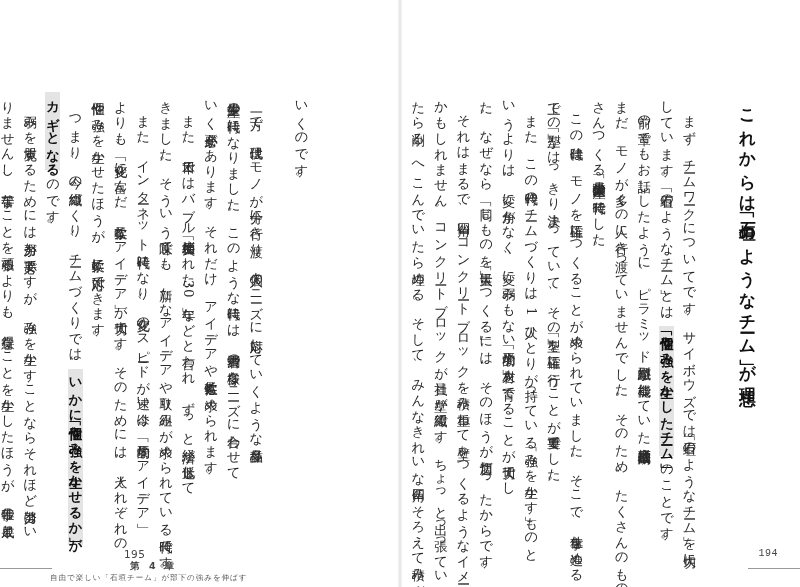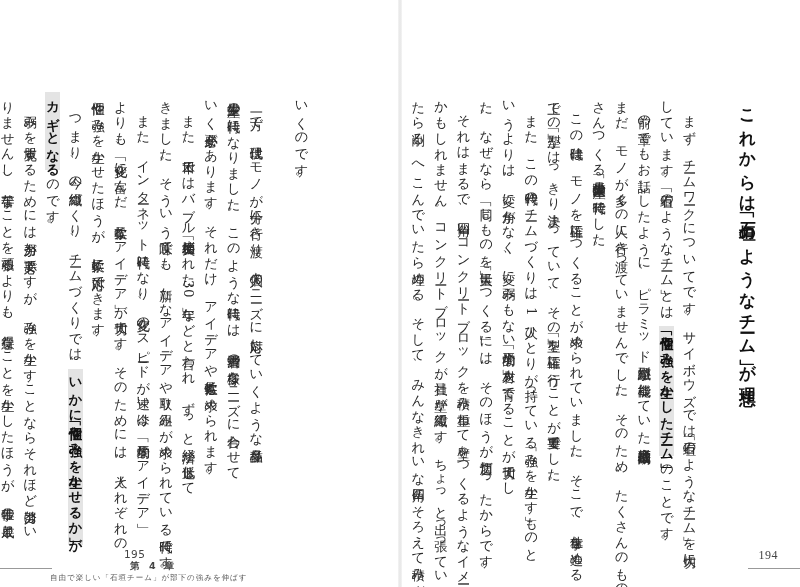--- a/index.html
+++ b/index.html
@@ -19,22 +19,22 @@
              font-family:"DejaVu Sans","Liberation Sans",sans-serif; font-weight:bold;
              font-size:16.5px; letter-spacing:3px; color:#111; }
   .hl { background:#e4e4e4; font-family:"DejaVu Sans","Liberation Sans",sans-serif;
         font-weight:bold; color:#111; }
   .footer-left { position:absolute; left:22px; top:548px; font-family:"DejaVu Sans","Liberation Sans",sans-serif;
                  font-size:10px; color:#444; display:flex; align-items:center;flex-direction:column; }
   .pnum { font-size:10.5px; letter-spacing:0.5px; }
   .chap { margin-left:38px; font-weight:bold; font-size:9.5px; letter-spacing:3px; }
   .chap-title { margin-left:28px; font-size:7.5px; letter-spacing:1px; font-weight:normal; color:#555; }
   .rule-left { position:absolute; left:0; top:568px; width:52px; height:1px; background:#999; }
-  .footer-right { position:absolute; right:22px; top:548px; font-family:Liberation Serif, serif;
-                  font-size:12px; color:#444; letter-spacing:0.5px; }
+  .footer-right { position:absolute; right:22px; top:548px; font-family:Liberation Mono, monospace;
+                  font-size:10px; color:#444; letter-spacing:0.5px; }
   .rule-right { position:absolute; right:0; top:568px; width:52px; height:1px; background:#999; }
 </style>
 </head>
 <body>
 
 <div class="page page-right">
   <div class="heading">これからは「石垣のようなチーム」が理想</div>
   <div class="vbody vbody-right">
     <span class="vline"><span>　まず、チームワークについてです。サイボウズでは「石垣のようなチーム」を大切に</span></span>
     <span class="vline"><span>しています。「石垣のようなチーム」とは、</span><span class="hl">「個性や強みを生かしたチーム」</span><span>のことです。</span></span>

